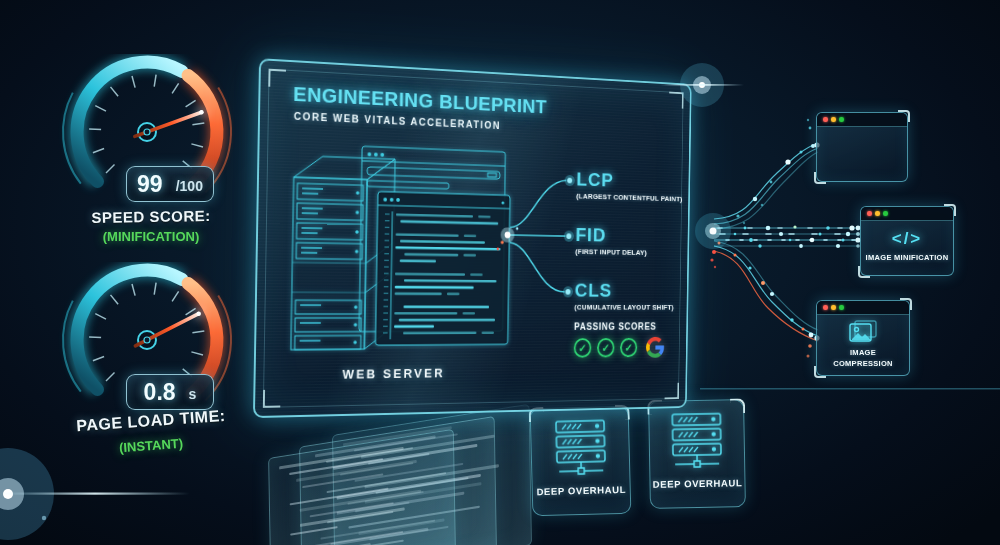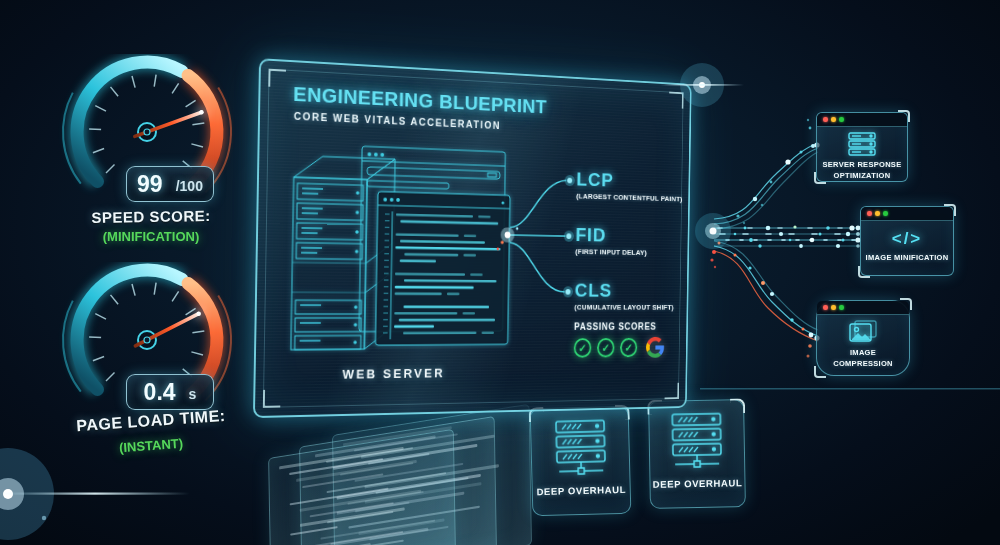--- a/index.html
+++ b/index.html
@@ -79,21 +79,21 @@
   .dot-y{background:#ffbd2e;box-shadow:0 0 3px #ffbd2e;}
   .dot-g{background:#27c93f;box-shadow:0 0 3px #27c93f;}
   .mini-body{display:flex;flex-direction:column;align-items:center;padding-top:5px;}
   .mini-label{font-size:7.5px;font-weight:bold;letter-spacing:.3px;text-align:center;color:#f2fafc;
     line-height:1.4;margin-top:4px;padding:0 4px;text-shadow:0 0 4px rgba(160,230,250,.45);}
   .mini-card::before,.mini-card::after{content:"";position:absolute;width:10px;height:10px;border:2px solid rgba(225,252,255,.85);}
   .mini-card::before{right:-3px;top:-3px;border-left:none;border-bottom:none;border-radius:0 4px 0 0;}
   .mini-card::after{left:-3px;bottom:-3px;border-right:none;border-top:none;border-radius:0 0 0 4px;}
   #card-0{left:816px;top:112px;width:90px;height:68px;}
   #card-1{left:860px;top:206px;width:92px;height:68px;}
-  #card-2{left:816px;top:300px;width:92px;height:74px;border-radius:18px;}
+  #card-2{left:816px;top:300px;width:92px;height:74px;}
   .code-glyph{font-size:17px;font-weight:bold;color:#55dff2;letter-spacing:2px;margin-top:3px;
     text-shadow:0 0 8px rgba(85,223,242,.9);}
   .mini-card svg{filter:drop-shadow(0 0 3px rgba(85,223,242,.7));}
 
   
   .overhaul-card{position:absolute;border:1px solid rgba(120,225,240,.55);border-radius:10px;
     background:linear-gradient(165deg, rgba(72,132,152,.30), rgba(16,42,62,.55));
     box-shadow:0 0 16px rgba(60,190,225,.22), inset 0 0 20px rgba(80,190,220,.10);
     display:flex;flex-direction:column;align-items:center;z-index:2;}
   .overhaul-card::before,.overhaul-card::after{content:"";position:absolute;width:13px;height:13px;
@@ -302,21 +302,21 @@
             <line x1="145.4" y1="89.9" x2="157.0" y2="93.0"></line>
             <line x1="136.7" y1="106.9" x2="146.1" y2="114.5"></line>
           </g>
   <circle cx="101" cy="78" r="9" fill="#07131f" stroke="#45d2e6" stroke-width="2"></circle>
   <line x1="89.4" y1="83.9" x2="152.7" y2="51.7" stroke="url(#ngb)" stroke-width="3.6" stroke-linecap="round"></line>
   <circle cx="152.7" cy="51.7" r="6" fill="#fff" opacity=".35" filter="url(#blb)"></circle>
   <circle cx="152.7" cy="51.7" r="2.2" fill="#ffffff"></circle>
   <circle cx="101" cy="78" r="3" fill="#0a1b2b" stroke="#45d2e6" stroke-width="1.2"></circle>
 </svg></div>
     <div class="gauge-badge">
-      <span class="badge-value">0.4</span>
+      <span class="badge-value">0.8</span>
       <span class="badge-unit">s</span>
     </div>
     <div class="gauge-label">PAGE LOAD TIME:</div>
     <div class="gauge-status">(INSTANT)</div>
   </section>
 
   <section id="screen">
     <div class="inner-frame">
       <span class="cl cl-tl"></span>
         <span class="cl cl-tr"></span>
@@ -489,34 +489,20 @@
       </div>
     </div>
   </section>
 
   <div class="mini-card" id="card-0">
     <div class="mini-bar">
       <span class="dot dot-r"></span>
       <span class="dot dot-y"></span>
       <span class="dot dot-g"></span>
     </div>
-    <div class="mini-body">
-      <svg width="30" height="24" viewBox="0 0 30 24" fill="none" stroke="#55dff2" stroke-width="1.4">
-        <rect x="2" y="1" width="26" height="6" rx="1.5"></rect>
-          <rect x="2" y="9" width="26" height="6" rx="1.5"></rect>
-          <rect x="2" y="17" width="26" height="6" rx="1.5"></rect>
-        <line x1="5" y1="4" x2="14" y2="4"></line>
-          <line x1="5" y1="12" x2="14" y2="12"></line>
-          <line x1="5" y1="20" x2="14" y2="20"></line>
-        <circle cx="24" cy="4" r="1" fill="#55dff2"></circle>
-          <circle cx="24" cy="12" r="1" fill="#55dff2"></circle>
-          <circle cx="24" cy="20" r="1" fill="#55dff2"></circle>
-      </svg>
-      <div class="mini-label">SERVER RESPONSE OPTIMIZATION</div>
-    </div>
   </div>
 
   <div class="mini-card" id="card-1">
     <div class="mini-bar">
       <span class="dot dot-r"></span>
       <span class="dot dot-y"></span>
       <span class="dot dot-g"></span>
     </div>
     <div class="mini-body">
       <div class="code-glyph">&lt;/&gt;</div>

